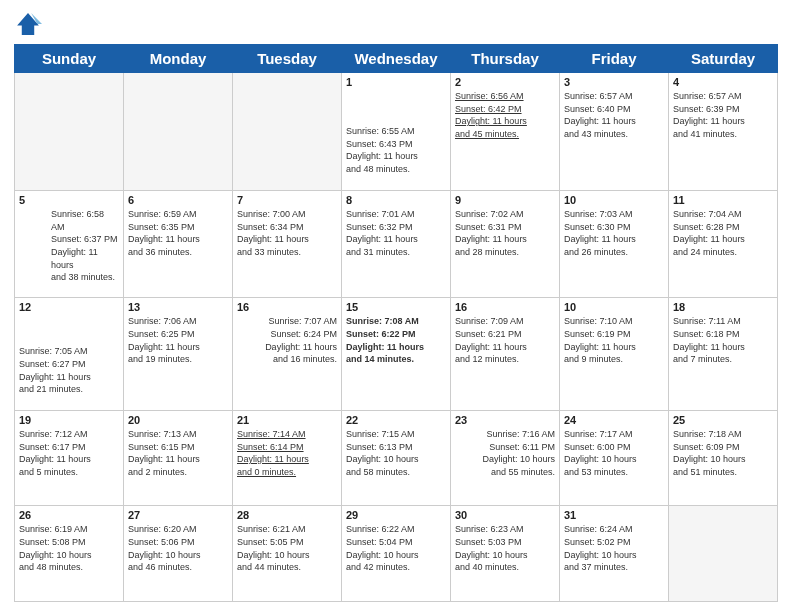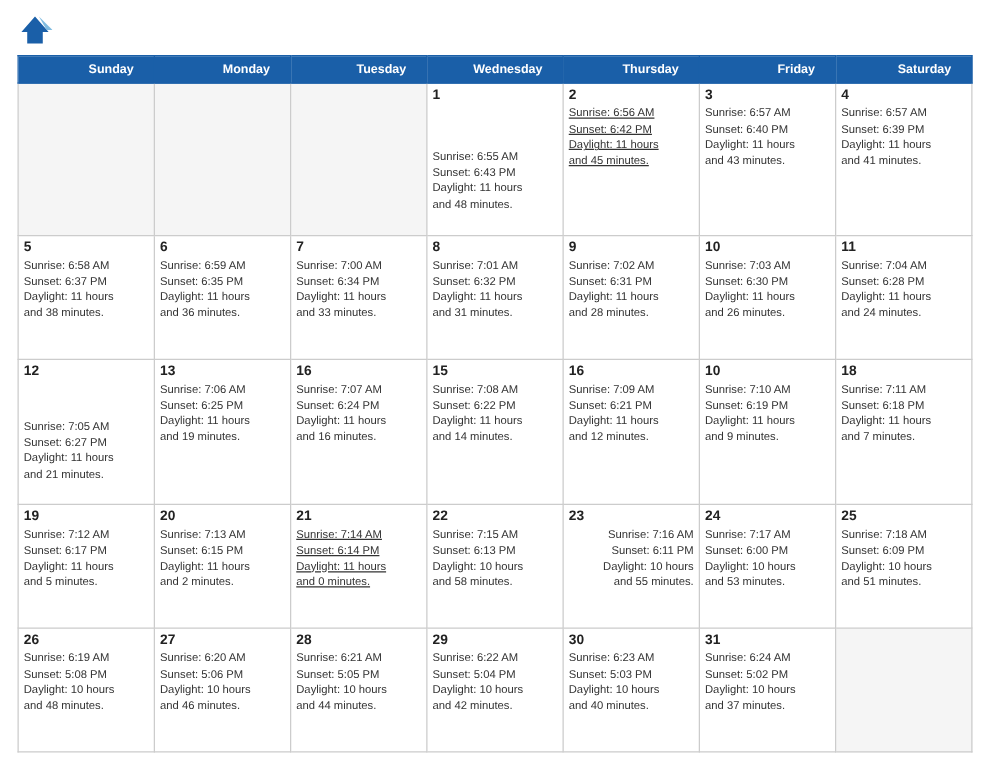--- a/index.html
+++ b/index.html
@@ -55,24 +55,24 @@
     .calendar {
       flex: 1;
       border: 1px solid #ccc;
       border-collapse: collapse;
       width: 100%;
       table-layout: fixed;
     }
     .calendar th {
       background: #1a5fa8;
       color: #fff;
-      font-size: 10px;
+      font-size: 15px;
       font-weight: bold;
-      padding: 5px 16px;
-      text-align: right;
+      padding: 5px 4px;
+      text-align: center;
       border: 1px solid #1a5fa8;
     }
     .calendar td {
       border: 1px solid #ccc;
       vertical-align: top;
       padding: 3px 4px;
       font-size: 9.5px;
       color: #333;
       background: #fff;
       height: 88px;
@@ -158,21 +158,21 @@
             <span class="day-number">4</span>
             <div class="day-info" style="white-space: pre-line;">Sunrise: 6:57 AM
 Sunset: 6:39 PM
 Daylight: 11 hours
 and 41 minutes.</div>
           </td>
         </tr>
         <tr class="week-row">
           <td>
             <span class="day-number">5</span>
-            <div class="day-info" style="white-space: pre-line;">Sunrise: 6:58 AM
+            <div class="day-info" style="white-space: pre-line; margin-left: 32px;">Sunrise: 6:58 AM
 Sunset: 6:37 PM
 Daylight: 11 hours
 and 38 minutes.</div>
           </td>
           <td>
             <span class="day-number">6</span>
             <div class="day-info" style="white-space: pre-line;">Sunrise: 6:59 AM
 Sunset: 6:35 PM
 Daylight: 11 hours
 and 36 minutes.</div>
@@ -223,28 +223,28 @@
           </td>
           <td>
             <span class="day-number">13</span>
             <div class="day-info" style="white-space: pre-line;">Sunrise: 7:06 AM
 Sunset: 6:25 PM
 Daylight: 11 hours
 and 19 minutes.</div>
           </td>
           <td>
             <span class="day-number">16</span>
-            <div class="day-info" style="white-space: pre-line;">Sunrise: 7:07 AM
+            <div class="day-info" style="white-space: pre-line; text-align: right;">Sunrise: 7:07 AM
 Sunset: 6:24 PM
 Daylight: 11 hours
 and 16 minutes.</div>
           </td>
           <td>
             <span class="day-number">15</span>
-            <div class="day-info" style="white-space: pre-line;">Sunrise: 7:08 AM
+            <div class="day-info" style="white-space: pre-line; font-weight: bold;">Sunrise: 7:08 AM
 Sunset: 6:22 PM
 Daylight: 11 hours
 and 14 minutes.</div>
           </td>
           <td>
             <span class="day-number">16</span>
             <div class="day-info" style="white-space: pre-line;">Sunrise: 7:09 AM
 Sunset: 6:21 PM
 Daylight: 11 hours
 and 12 minutes.</div>

